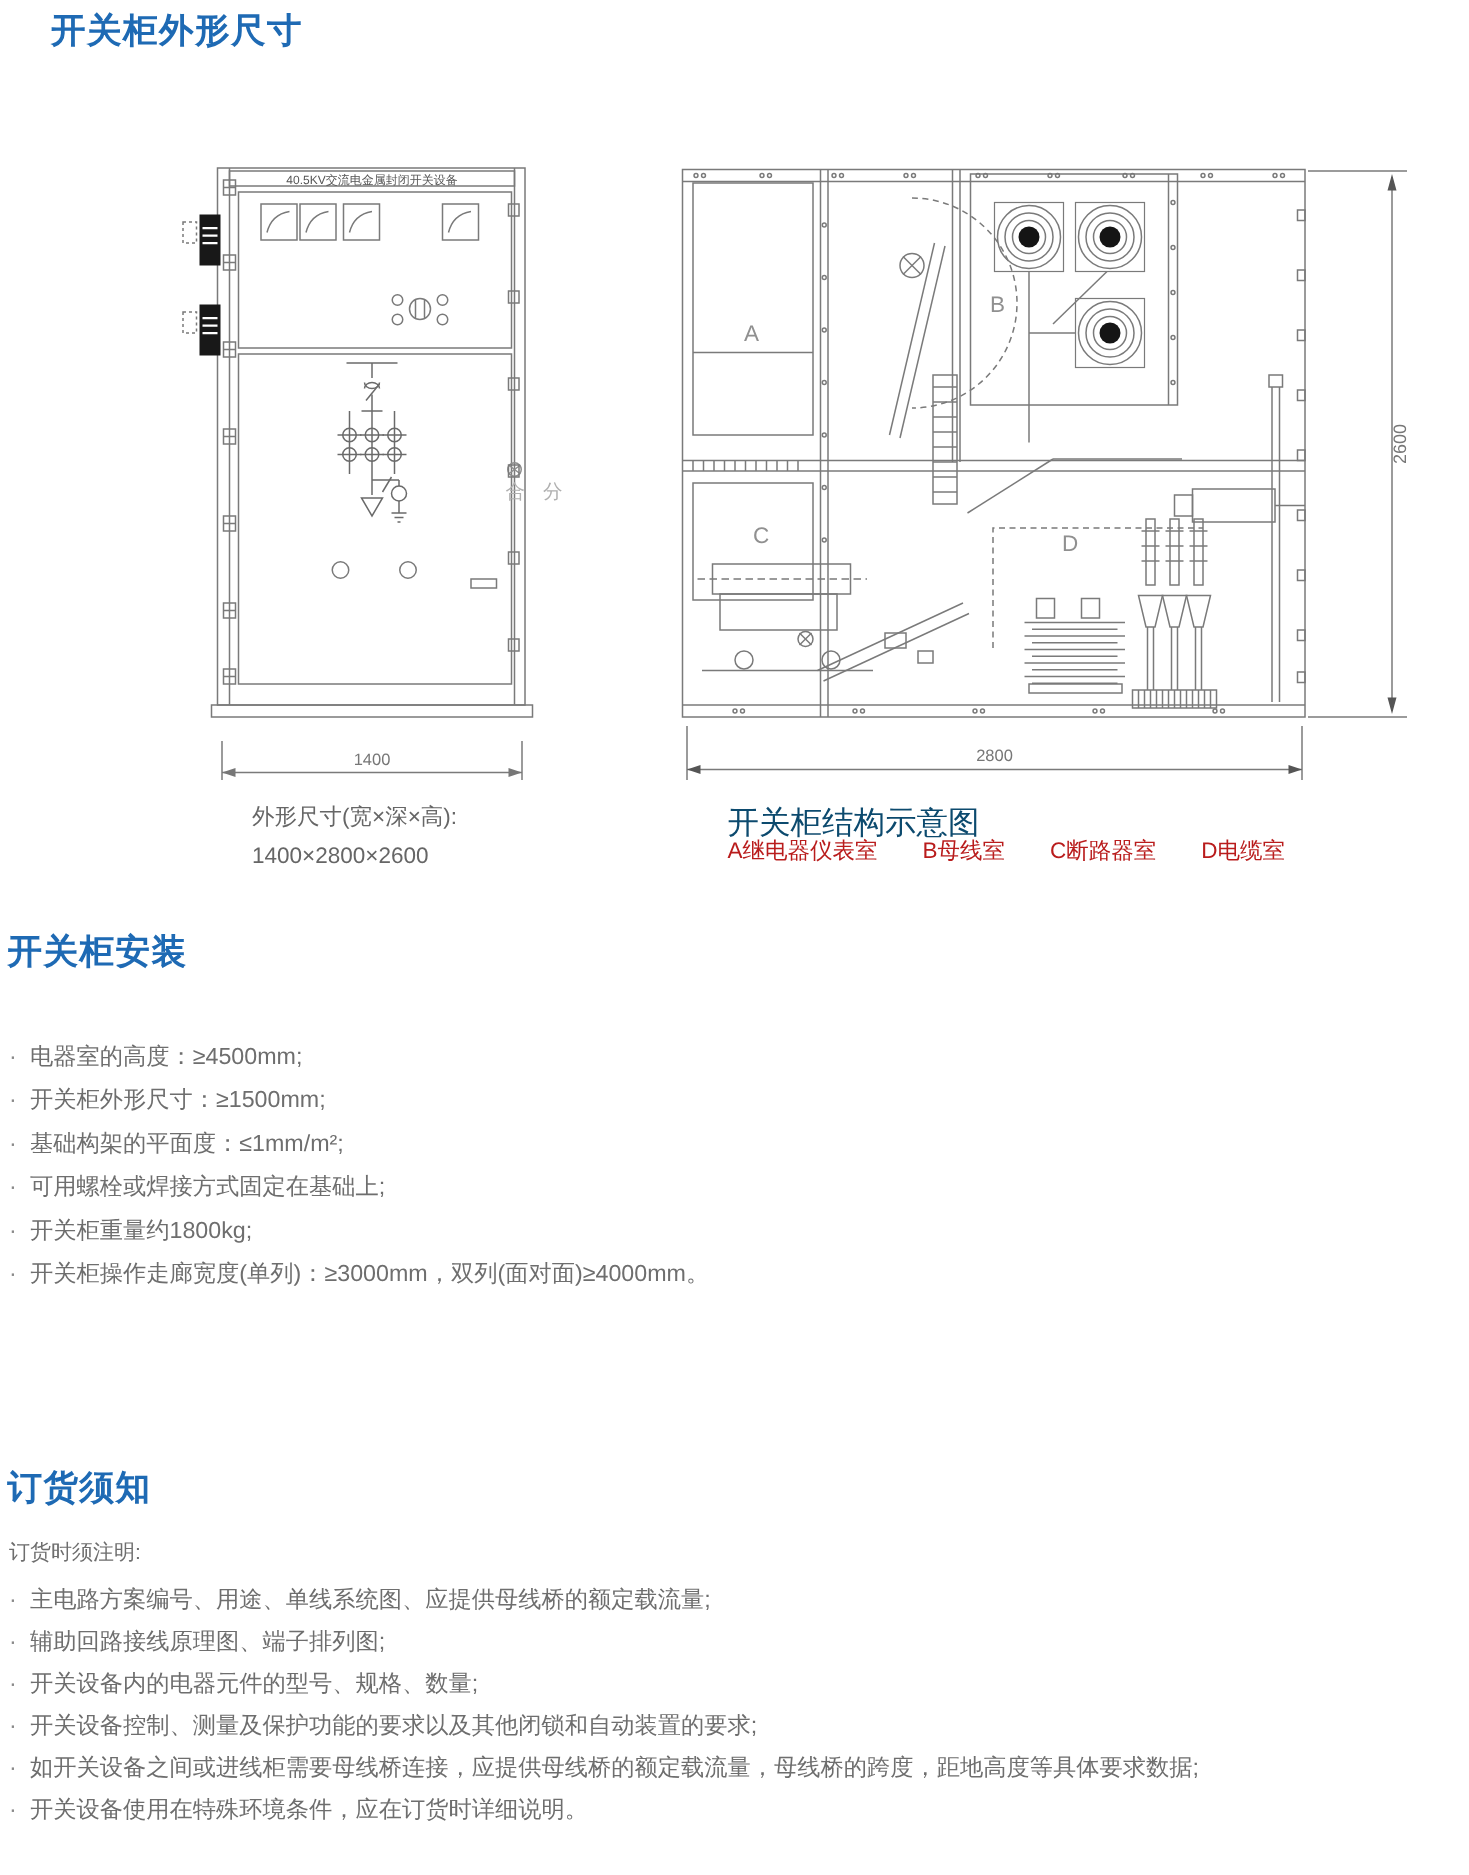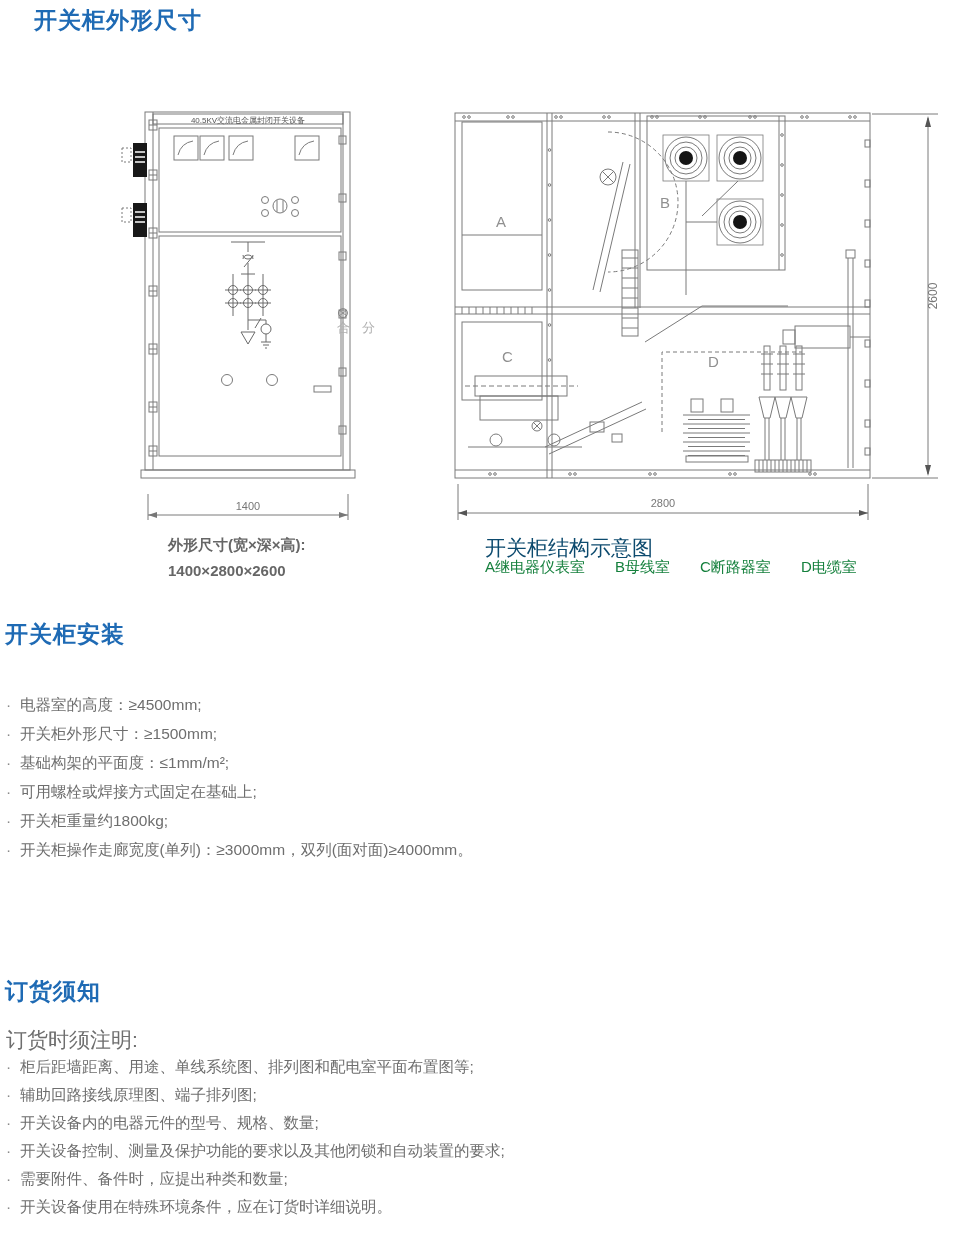--- a/index.html
+++ b/index.html
@@ -1,22 +1,22 @@
 <!DOCTYPE html>
 <html><head>
 <meta charset="utf-8">
 <style>
   html,body{margin:0;padding:0;background:#ffffff;}
   body{width:979px;height:1250px;position:relative;font-family:"Liberation Sans",sans-serif;overflow:hidden;}
   .heading{position:absolute;color:#1e6ab4;font-size:23px;font-weight:bold;letter-spacing:1px;}
   .cap{position:absolute;color:#666666;font-size:15px;line-height:26px;}
   .cap2{position:absolute;color:#0c4a6e;font-size:21px;}
-  .legend-row{position:absolute;left:485px;top:558px;color:#15803d;font-size:15px;white-space:nowrap;}
+  .legend-row{position:absolute;left:485px;top:558px;color:#b91c1c;font-size:15px;white-space:nowrap;}
   .legend-row span{margin-right:30px;}
-  .intro{position:absolute;left:6px;color:#6e6e6e;font-size:21px;}
+  .intro{position:absolute;left:6px;color:#6e6e6e;font-size:14px;}
   ul.blist{position:absolute;left:6px;margin:0;padding:0;list-style:none;}
   ul.blist li{color:#6e6e6e;font-size:15.5px;white-space:nowrap;}
   ul.b29 li{line-height:29px;}
   ul.b28 li{line-height:28px;}
   .dot{display:inline-block;width:14px;color:#8a8a8a;}
   svg{position:absolute;}
   svg text{font-family:"Liberation Sans",sans-serif;}
 </style>
 </head>
 <body>
@@ -384,21 +384,21 @@
       <polygon points="418,413 409,410 409,416"></polygon>
   </g>
   <text x="46" y="127" font-size="15" fill="#909090">A</text>
   <text x="210" y="108" font-size="15" fill="#909090">B</text>
   <text x="52" y="262" font-size="15" fill="#909090">C</text>
   <text x="258" y="267" font-size="15" fill="#909090">D</text>
   <text x="213" y="407" font-size="11" fill="#777777" text-anchor="middle">2800</text>
   <text x="487" y="196" font-size="12" fill="#777777" text-anchor="middle" transform="rotate(-90 487 196)">2600</text>
 </svg>
 
-<div class="cap" style="left:168px;top:532px;font-weight:bold;">
+<div class="cap" style="left:168px;top:532px;">
   <div>外形尺寸(宽×深×高):</div>
   <div>1400×2800×2600</div>
 </div>
 <div class="cap2" style="left:485px;top:534px;">开关柜结构示意图</div>
 <div class="legend-row">
   <span>A继电器仪表室</span><span>B母线室</span><span>C断路器室</span><span>D电缆室</span>
 </div>
 
 <div class="heading" style="left:5px;top:619px;">开关柜安装</div>
 <ul class="blist b29" style="top:690px;">
@@ -406,19 +406,19 @@
   <li><span class="dot">·</span><span>开关柜外形尺寸：≥1500mm;</span></li>
   <li><span class="dot">·</span><span>基础构架的平面度：≤1mm/m²;</span></li>
   <li><span class="dot">·</span><span>可用螺栓或焊接方式固定在基础上;</span></li>
   <li><span class="dot">·</span><span>开关柜重量约1800kg;</span></li>
   <li><span class="dot">·</span><span>开关柜操作走廊宽度(单列)：≥3000mm，双列(面对面)≥4000mm。</span></li>
 </ul>
 
 <div class="heading" style="left:5px;top:976px;">订货须知</div>
 <div class="intro" style="top:1026px;">订货时须注明:</div>
 <ul class="blist b28" style="top:1053px;">
-  <li><span class="dot">·</span><span>柜后距墙距离、用途、单线系统图、排列图和配电室平面布置图等;</span></li>
+  <li><span class="dot">·</span><span>主电路方案编号、用途、单线系统图、应提供母线桥的额定载流量;</span></li>
   <li><span class="dot">·</span><span>辅助回路接线原理图、端子排列图;</span></li>
   <li><span class="dot">·</span><span>开关设备内的电器元件的型号、规格、数量;</span></li>
   <li><span class="dot">·</span><span>开关设备控制、测量及保护功能的要求以及其他闭锁和自动装置的要求;</span></li>
-  <li><span class="dot">·</span><span>需要附件、备件时，应提出种类和数量;</span></li>
+  <li><span class="dot">·</span><span>如开关设备之间或进线柜需要母线桥连接，应提供母线桥的额定载流量，母线桥的跨度，距地高度等具体要求数据;</span></li>
   <li><span class="dot">·</span><span>开关设备使用在特殊环境条件，应在订货时详细说明。</span></li>
 </ul>
 
 </body></html>

